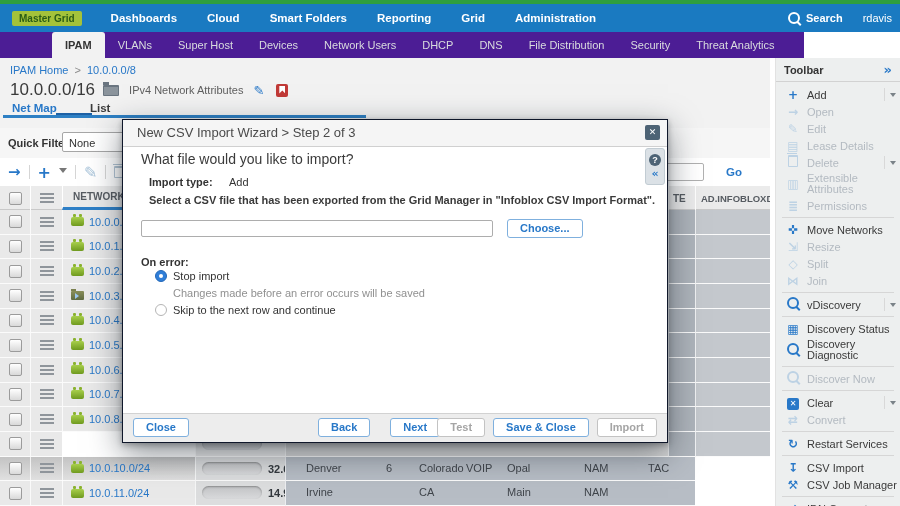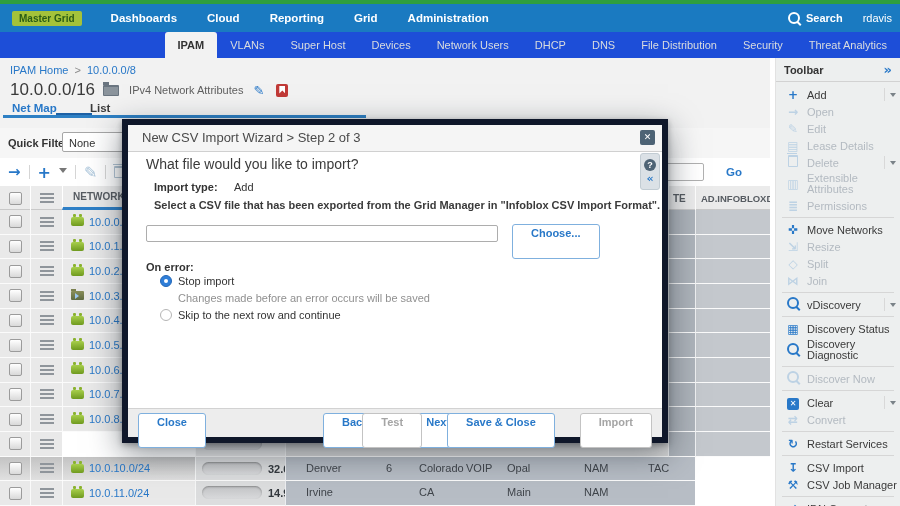--- a/index.html
+++ b/index.html
@@ -10,21 +10,21 @@
   .greenstrip{position:absolute;left:0;top:0;width:900px;height:4px;background:#2f9e3f;}
   .bluebar{position:absolute;left:0;top:4px;width:900px;height:28px;background:#1a7ac1;display:flex;align-items:center;}
   .brand{margin-left:12px;background:#a4c23a;color:#2b5c15;font-size:10px;font-weight:bold;
     padding:2px 7px;border-radius:2px;white-space:nowrap;}
   .mainnav{display:flex;margin-left:14px;height:28px;}
   .mainnav .mi{padding:0 15px;line-height:28px;color:#fff;font-size:11.5px;font-weight:bold;white-space:nowrap;cursor:default;}
   .mainnav .mi.active{background:#3b4043;}
   .bb-right{margin-left:auto;display:flex;align-items:center;gap:6px;margin-right:8px;color:#fff;font-size:11px;}
   .bb-right .lbl{font-weight:bold;}
   .bb-user{margin-left:14px;}
-  .darkbar{position:absolute;left:0;top:32px;width:900px;height:26px;background:#1d4ed8;display:flex;padding-left:52px;box-sizing:border-box;justify-content:flex-end;}
+  .darkbar{position:absolute;left:0;top:32px;width:804px;height:26px;background:#4c1d95;display:flex;padding-left:52px;box-sizing:border-box;}
   .darkbar .dt{padding:0 13px;line-height:26px;color:#d9dcde;font-size:11px;white-space:nowrap;cursor:default;}
   .darkbar .dt.active{background:#f2f2f2;color:#333;font-weight:bold;border-radius:3px 3px 0 0;}
 
   
   .subheader{position:absolute;left:0;top:58px;width:770px;height:70px;background:#f2f2f2;}
   .crumbs{position:absolute;left:10px;top:6px;font-size:11px;color:#888;}
   .crumbs a{color:#2878c8;text-decoration:none;}
   .crumbs .sep{margin:0 6px;color:#8a8a8a;}
   .titlerow{position:absolute;left:10px;top:22px;display:flex;align-items:center;}
   .ptitle{font-size:17px;color:#3a3a3a;}
@@ -116,61 +116,62 @@
   .tb-item.wrap{height:26px;white-space:normal;line-height:11px;}
   .tb-item.wrap .tlabel{width:78px;}
   .tic{width:16px;margin-right:6px;text-align:center;color:#2878c8;font-family:"DejaVu Sans",sans-serif;font-size:12px;font-weight:bold;flex:none;}
   .tb-item.dis{color:#b3bac1;}
   .tb-item.dis .tic{color:#bdd2e4;}
   .tb-item.has-caret::before{content:'';position:absolute;right:15px;top:2px;bottom:2px;width:1px;background:#d8d8d8;}
   .tb-caret{position:absolute;right:4px;top:50%;margin-top:-2px;width:0;height:0;border:3.5px solid transparent;border-top:4.5px solid #7a8288;}
   .tb-div{height:1px;background:#d6d6d6;margin:3px 6px;}
 
   
-  .modal{position:absolute;left:122px;top:119px;width:546px;height:324px;background:#fff;border:6px solid #0f172a;
+  .modal{position:absolute;left:122px;top:119px;width:546px;height:324px;background:#fff;border:1px solid #0f172a;
     box-shadow:0 10px 30px rgba(20,30,40,.5),0 2px 6px rgba(0,0,0,.3);z-index:20;box-sizing:border-box;}
   .m-head{height:26px;background:#f5f5f5;border-bottom:1px solid #d0d0d0;line-height:26px;padding-left:14px;font-size:13px;color:#4a4a4a;}
   .m-close{position:absolute;right:7px;top:5px;width:15px;height:15px;background:#4d6375;border-radius:2px;color:#fff;
     font-size:9px;line-height:15px;text-align:center;font-family:"DejaVu Sans",sans-serif;}
   .helptab{position:absolute;right:2px;top:28px;width:20px;height:37px;background:#dbe1e6;border:1px solid #c2ccd3;border-radius:3px;text-align:center;box-sizing:border-box;}
   .h-q{display:inline-block;width:12px;height:12px;border-radius:50%;background:#4d6375;color:#fff;font-size:9px;font-weight:bold;line-height:12px;margin-top:4px;}
   .h-coll{color:#2878c8;font-size:11px;font-weight:bold;line-height:14px;font-family:"DejaVu Sans",sans-serif;}
   .m-heading{position:absolute;left:18px;top:31px;font-size:14px;color:#3b3b3b;}
   .m-improw{position:absolute;left:26px;top:56px;font-size:11px;color:#333;}
   .m-improw .b{font-weight:bold;margin-right:14px;}
   .m-note{position:absolute;left:26px;top:74px;font-size:11px;font-weight:bold;color:#3a3a3a;line-height:13.5px;}
   .m-file{position:absolute;left:18px;top:100px;width:352px;height:17px;border:1px solid #adadad;border-radius:2px;font-size:11px;padding:0 4px;box-sizing:border-box;font-family:inherit;}
-  .btn{display:inline-block;height:35px;line-height:17px;padding:0 18px;background:#fff;border:1px solid #7fb0de;border-radius:3px;
+  .btn{display:inline-block;height:19px;line-height:17px;padding:0 12px;background:#fff;border:1px solid #7fb0de;border-radius:3px;
     color:#2878c8;font-size:11px;font-weight:bold;box-sizing:border-box;text-align:center;}
   .btn.dis{border-color:#c3c3c3;color:#a5a5a5;}
   .m-choose{position:absolute;left:384px;top:99px;}
   .m-onerr{position:absolute;left:18px;top:136px;font-size:11px;font-weight:bold;color:#333;}
   .radio{position:absolute;width:12px;height:12px;border-radius:50%;box-sizing:border-box;}
   .radio.on{left:32px;top:150px;background:#2f7ed8;border:1px solid #2468b8;}
   .radio.on::after{content:'';position:absolute;left:3px;top:3px;width:4px;height:4px;border-radius:50%;background:#fff;}
   .radio.off{left:32px;top:184px;background:#fff;border:1px solid #b5b5b5;}
   .rlabel{position:absolute;left:50px;font-size:11px;color:#333;}
   .rl1{top:150px;} .rl2{top:184px;}
   .rhelp{position:absolute;left:50px;top:167px;font-size:11px;color:#909090;}
   .m-foot{position:absolute;left:0;right:0;bottom:0;height:28px;background:#ededed;border-top:1px solid #d2d2d2;}
   .f-left{position:absolute;left:10px;top:4px;}
   .f-center{position:absolute;left:195px;top:4px;display:flex;gap:20px;}
-  .f-right{position:absolute;right:10px;top:4px;display:flex;gap:25px;}
+  .f-right{position:absolute;right:10px;top:4px;display:flex;gap:8px;}
 </style>
 </head>
 <body>
 
 <div class="screen">
 
   <div class="greenstrip"></div>
   <div class="bluebar">
     <span class="brand">Master Grid</span>
     <div class="mainnav">
       <span class="mi">Dashboards</span>
       <span class="mi">Cloud</span>
+      <span class="mi">Smart Folders</span>
       <span class="mi">Reporting</span>
       <span class="mi">Grid</span>
       <span class="mi">Administration</span>
     </div>
     <div class="bb-right">
       <span class="i-search" style="color:#fff"></span>
       <span class="lbl">Search</span>
       <span class="bb-user">rdavis</span>
     </div>
   </div>

